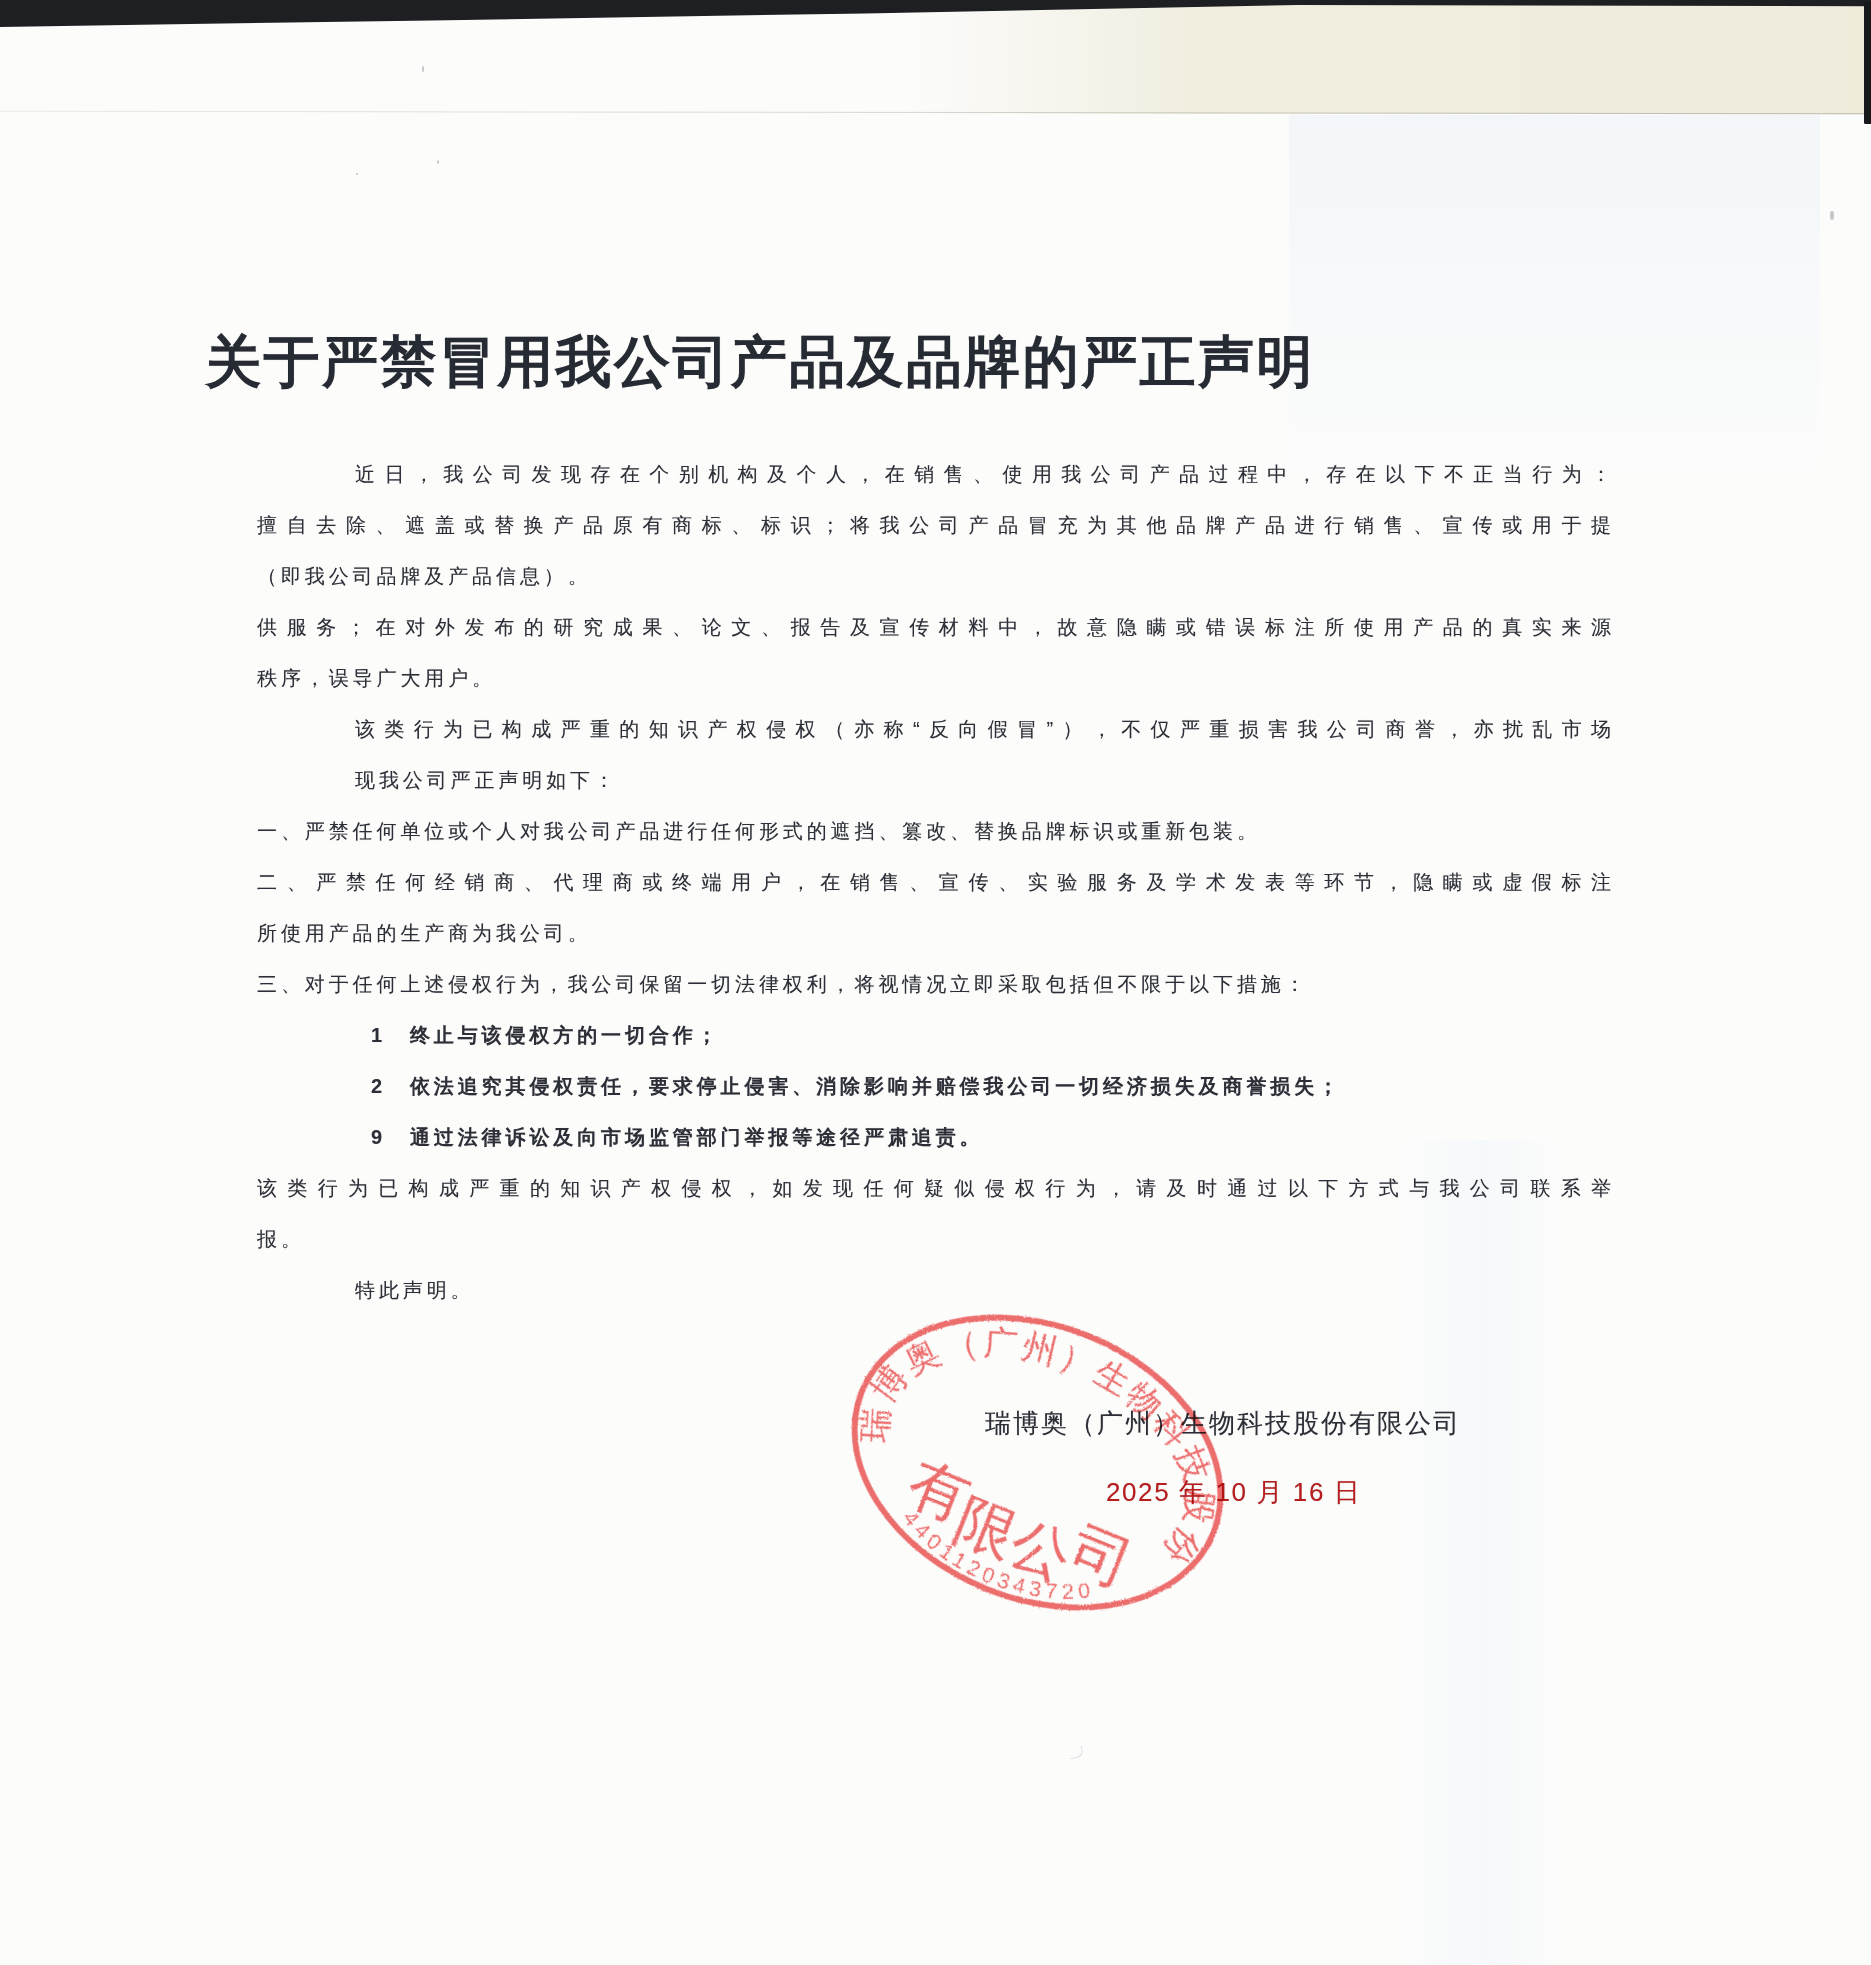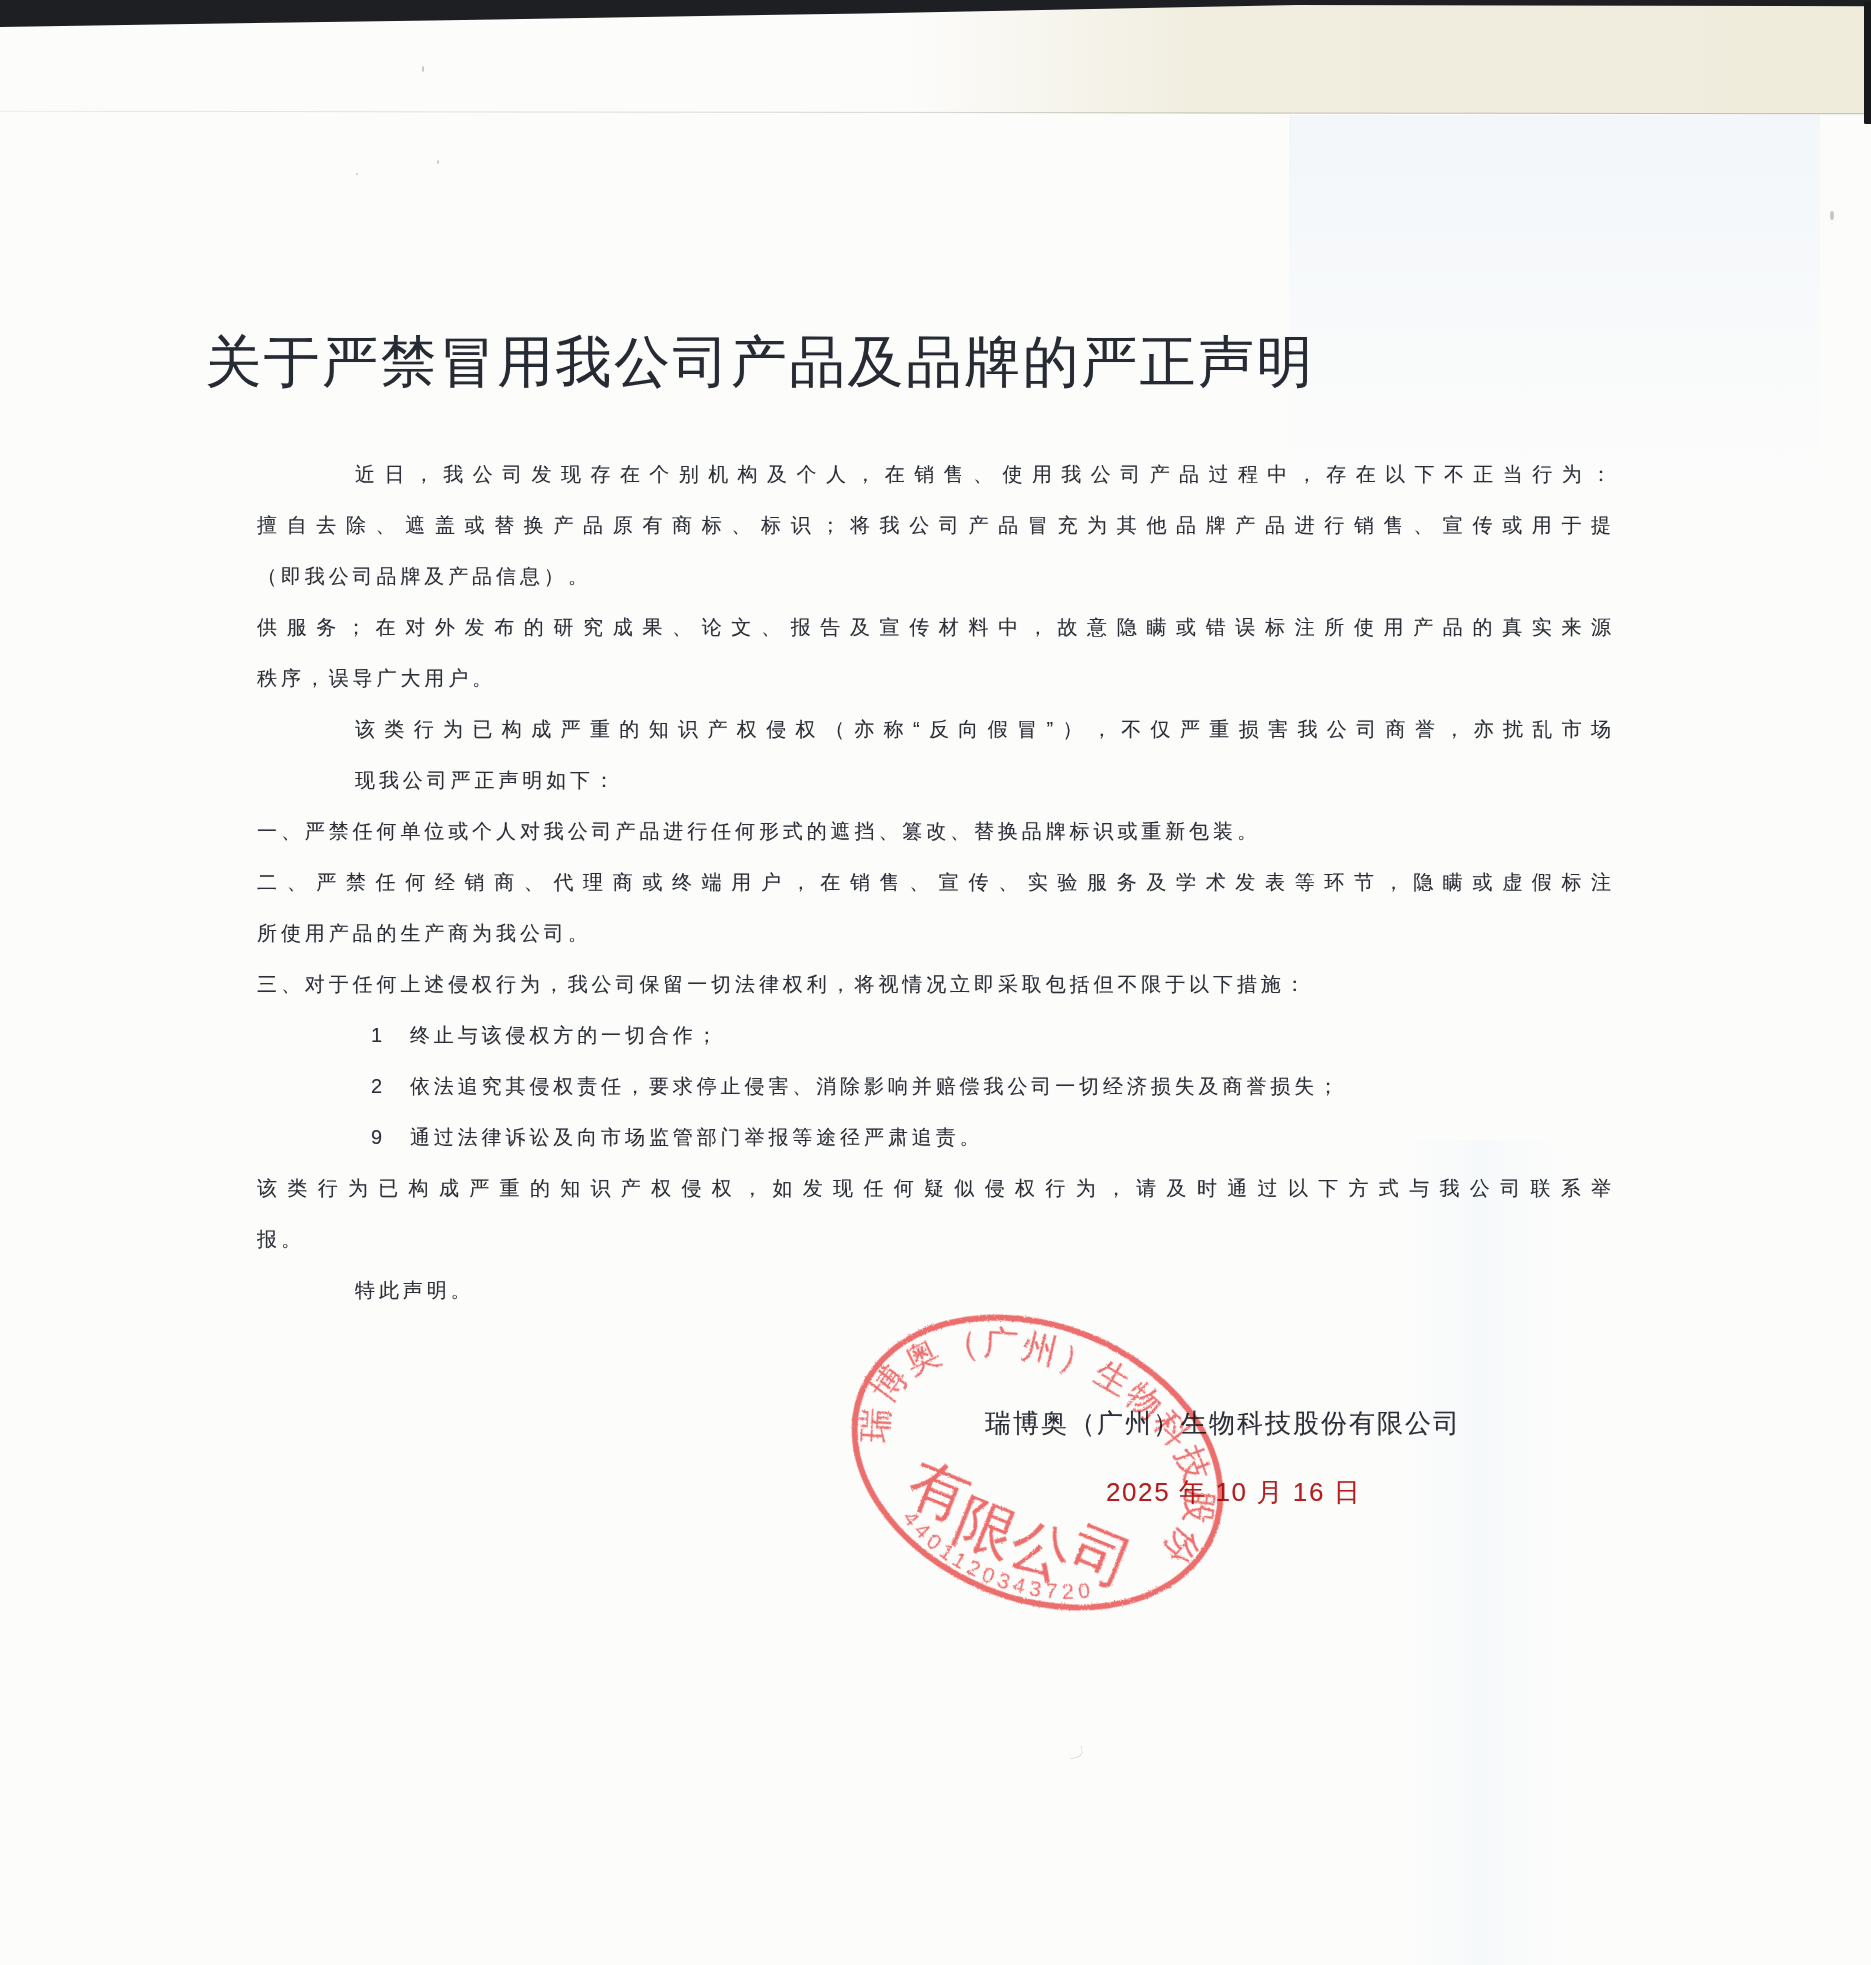--- a/index.html
+++ b/index.html
@@ -15,27 +15,27 @@
     background:linear-gradient(90deg,rgba(150,150,140,.18),rgba(140,140,128,.38) 60%,rgba(120,120,110,.45));transform:rotate(.08deg);}
   .wash-blue-tr{position:absolute;left:1289px;top:115px;width:531px;height:373px;z-index:1;
     background:linear-gradient(180deg,rgba(205,225,245,.20),rgba(205,225,245,0));}
   .wash-blue-band{position:absolute;left:1399px;top:1140px;width:165px;height:1507px;z-index:1;
     background:linear-gradient(90deg,rgba(210,230,248,0),rgba(210,230,248,.14),rgba(210,230,248,0));}
   .speck{position:absolute;border-radius:50%;background:#8e949c;opacity:.5;z-index:3;}
   .squiggle{position:absolute;left:1069px;top:1747px;width:13.4px;height:10.2px;z-index:3;opacity:.45;
     border-bottom:1.6px solid #aeb6c2;border-right:1.2px solid #aeb6c2;border-radius:0 0 7px 1.6px;transform:rotate(-12deg);}
   
   .doc-title{position:absolute;left:0;top:325px;width:1520px;text-align:center;z-index:10;
-    font-size:56px;font-weight:400;letter-spacing:2.4px;color:#262a33;text-shadow:0 0 0.8px rgba(38,42,51,.35);}
+    font-size:56px;font-weight:700;letter-spacing:2.4px;color:#262a33;text-shadow:0 0 0.8px rgba(38,42,51,.35);}
   .body-block{position:absolute;left:257px;top:449px;width:1358px;z-index:10;color:#2c2f37;
     font-size:20px;letter-spacing:3.9px;text-shadow:0 0 0.8px rgba(44,47,55,.30);}
   .bl{height:51px;line-height:51px;white-space:nowrap;}
   .bl.j{white-space:normal;text-align:justify;text-align-last:justify;}
   .i250{padding-left:98px;}
-  .i290{padding-left:114px;}
+  .i290{padding-left:114px;font-weight:bold;}
   .sig-company{position:absolute;left:985px;top:1406px;z-index:10;font-size:26px;letter-spacing:2px;color:#2c2f37;
     text-shadow:0 0 0.8px rgba(44,47,55,.3);white-space:nowrap;}
   .sig-date{position:absolute;left:1106px;top:1475px;z-index:10;font-size:26px;letter-spacing:1.6px;color:#b91c1c;
     text-shadow:0 0 0.8px rgba(44,47,55,.3);white-space:nowrap;}
   
   .stamp{position:absolute;left:839px;top:1313px;width:397px;height:299px;z-index:20;
     transform:rotate(22deg);mix-blend-mode:multiply;opacity:.9;}
   .stamp text{fill:#ed5f5f;}
 </style>
 </head>

